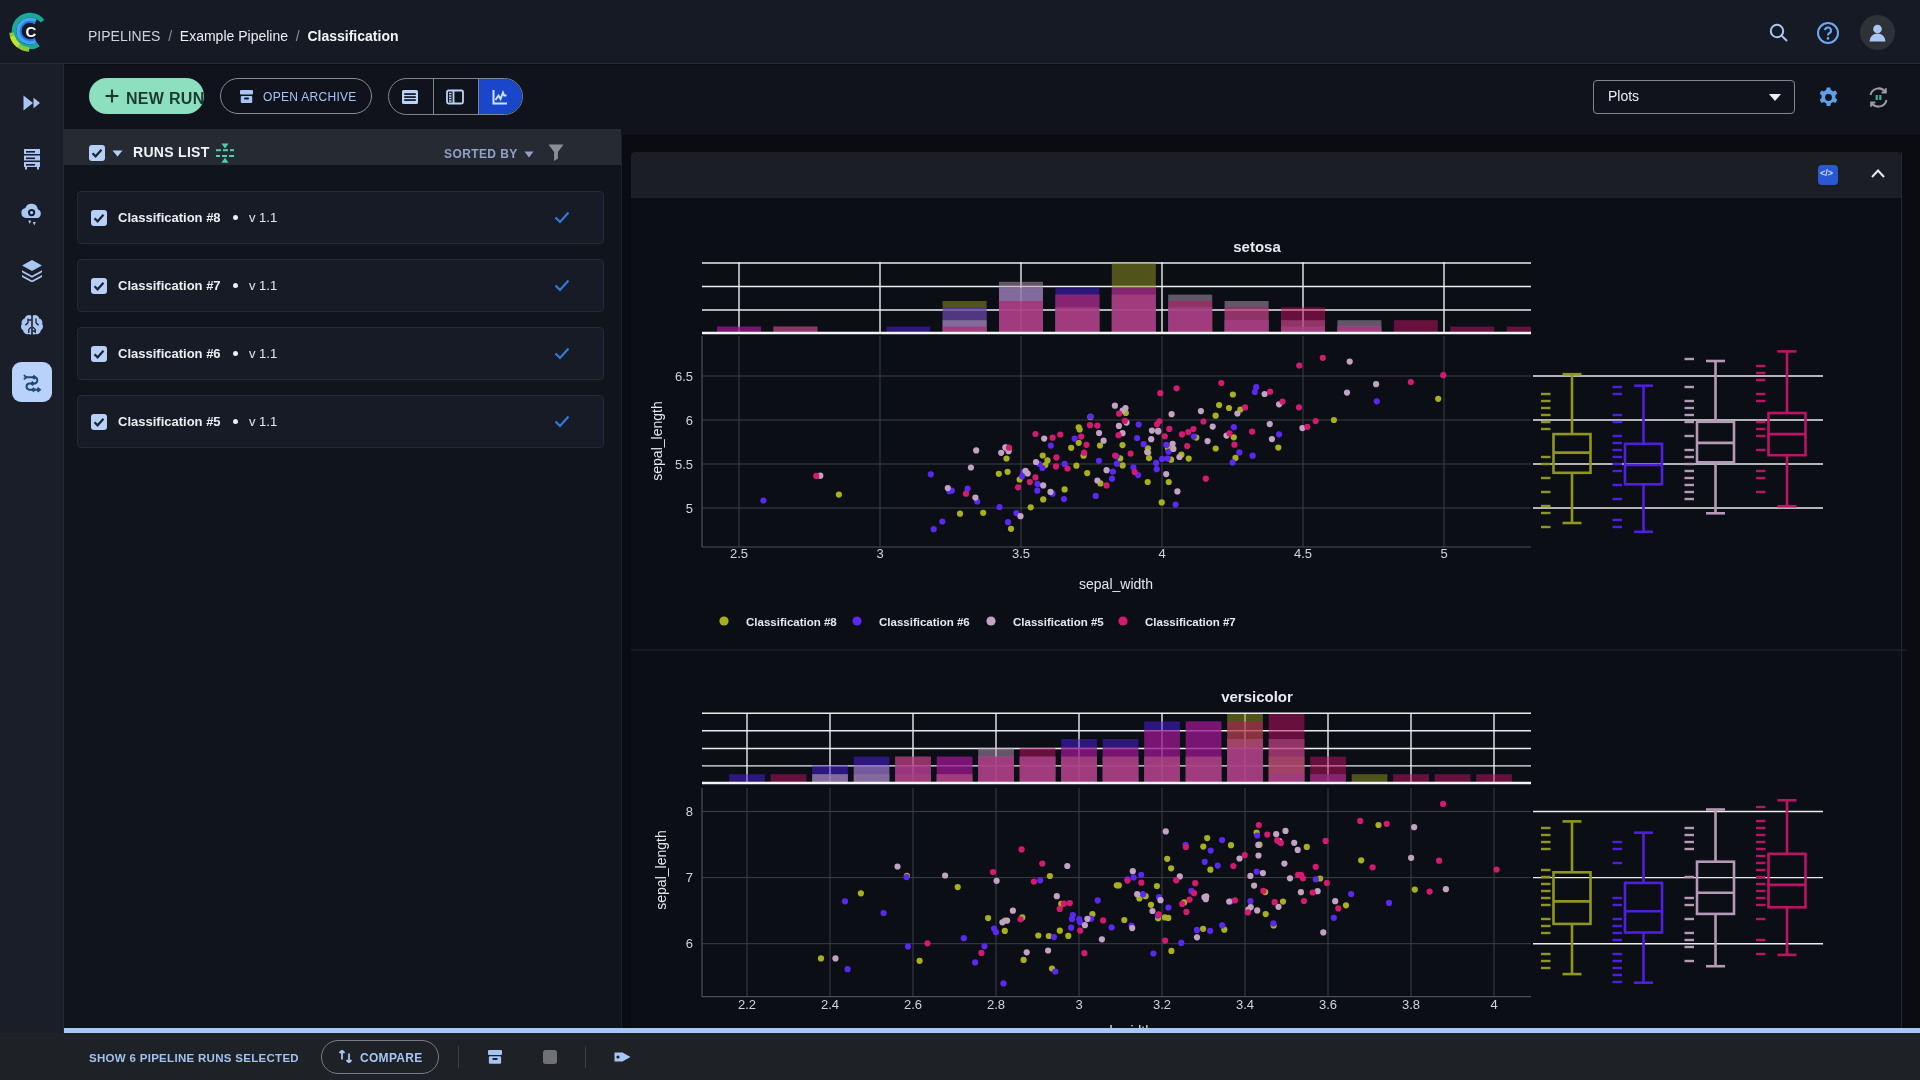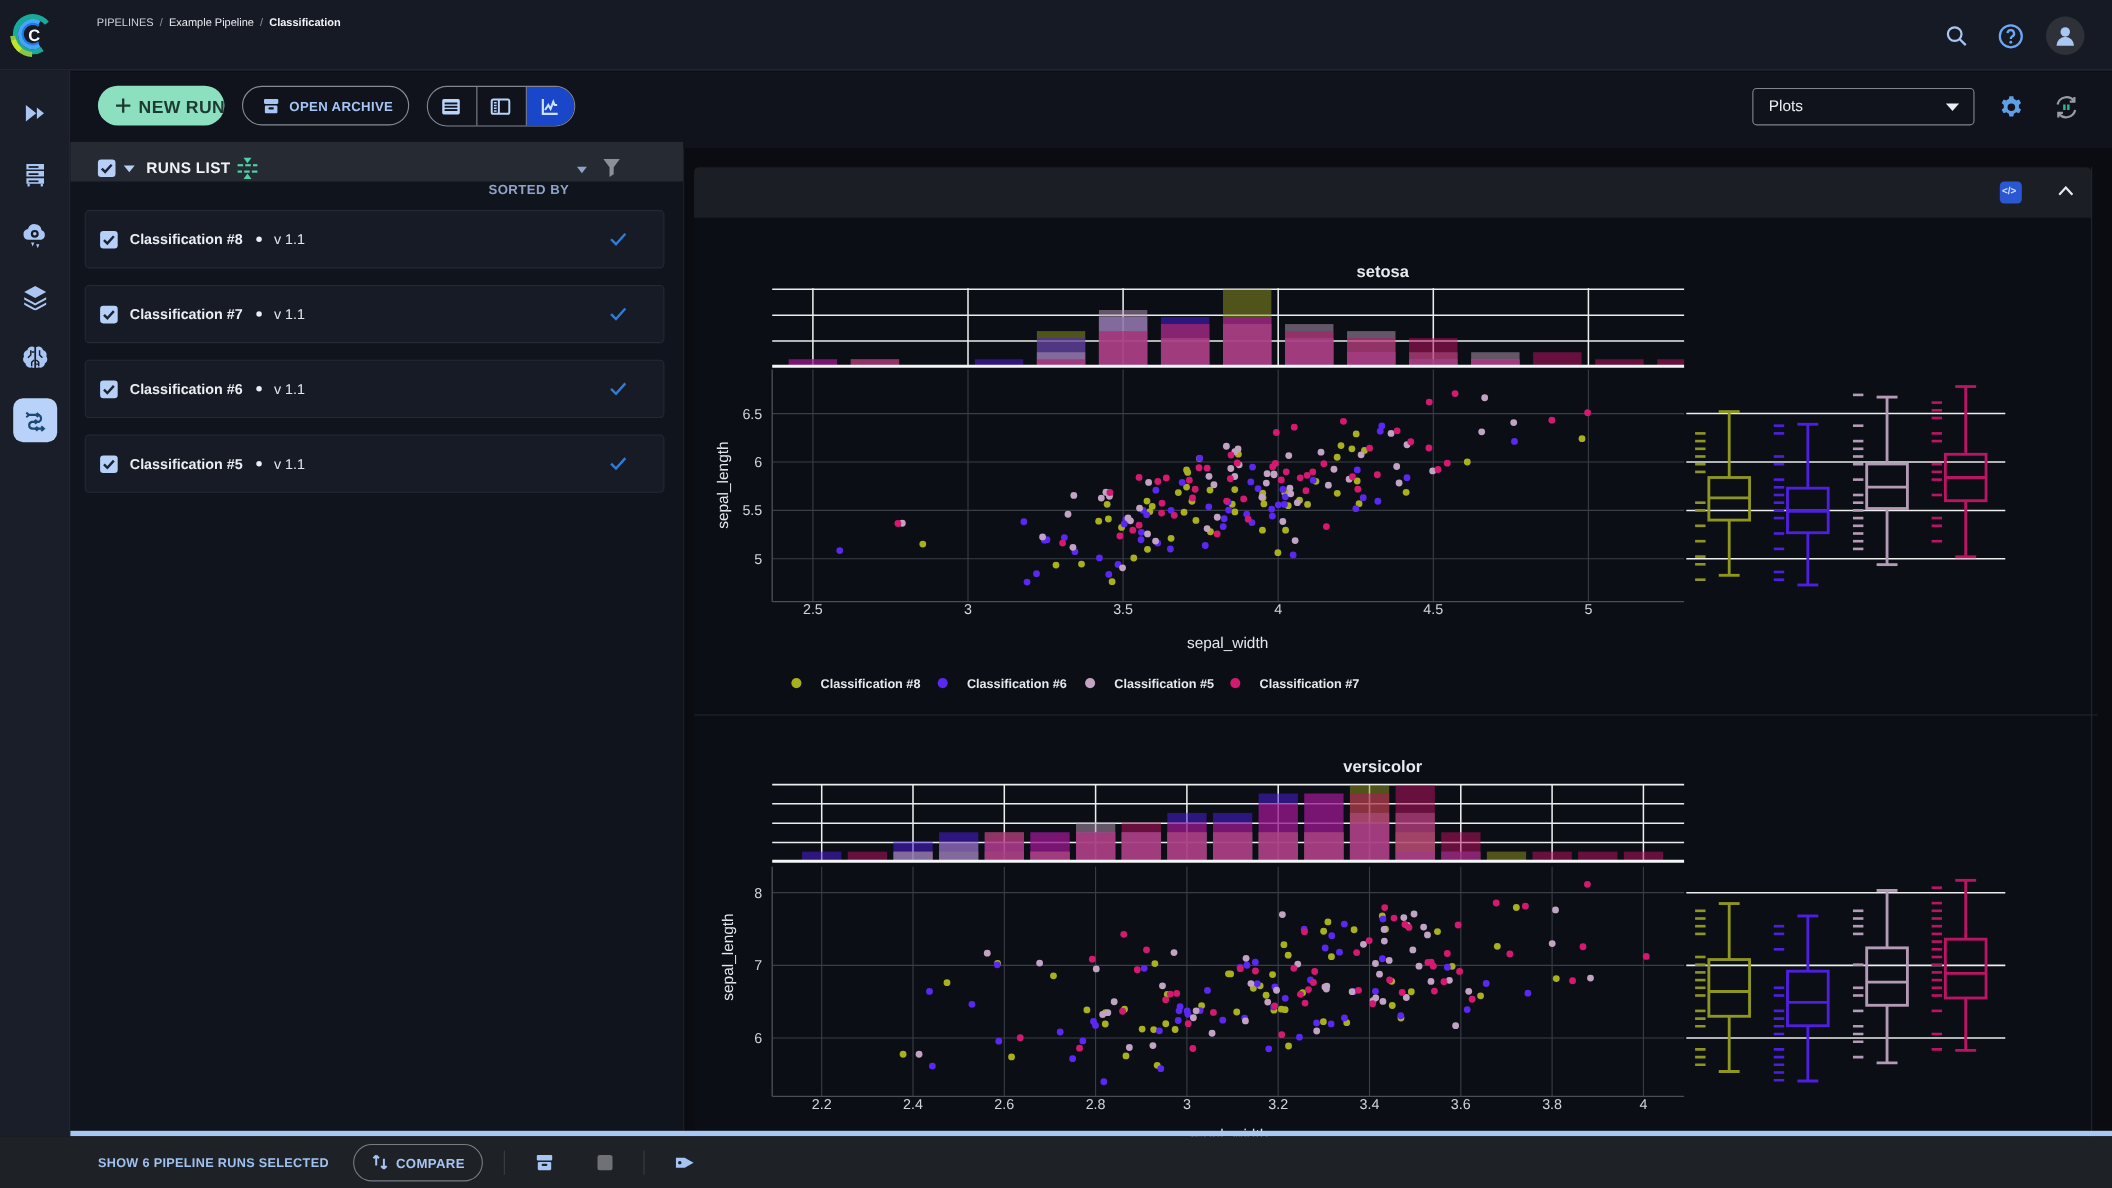--- a/index.html
+++ b/index.html
@@ -28,21 +28,21 @@
 <g fill="none">
 <path d="M34.6 12.15 A16 16 0 1 0 30.5 35.6" stroke="#18a999" stroke-width="4.6"></path>
 <path d="M3.57 23.6 A18.5 18.5 0 0 0 21.2 40.5" stroke="#8bc83f" stroke-width="4.6"></path>
 <path d="M4.3 27.4 A18.5 18.5 0 0 0 10.6 36.6" stroke="#c3e22a" stroke-width="4.6"></path>
 <path d="M27.75 12.04 A11.5 11.5 0 1 0 27.75 31.96" stroke="#45a5f5" stroke-width="4.4"></path>
 <path d="M27.3 14.4 A9.3 9.3 0 1 0 27.3 29.6" stroke="#1e7ae8" stroke-width="2"></path>
 </g>
 <text x="23" y="27.9" text-anchor="middle" font-size="15" font-weight="bold" fill="#ffffff">C</text>
 </svg>
 
-<div class="abs" style="left:88px;top:16px;font-size:10px;color:#ccd3dc">PIPELINES&nbsp;&nbsp;<span style="color:#8d939e">/</span>&nbsp;&nbsp;<span style="color:#eceef2">Example Pipeline</span>&nbsp;&nbsp;<span style="color:#8d939e">/</span>&nbsp;&nbsp;<span style="color:#f2f4f7;font-weight:bold">Classification</span></div>
+<div class="abs" style="left:88px;top:28px;font-size:14px;color:#ccd3dc">PIPELINES&nbsp;&nbsp;<span style="color:#8d939e">/</span>&nbsp;&nbsp;<span style="color:#eceef2">Example Pipeline</span>&nbsp;&nbsp;<span style="color:#8d939e">/</span>&nbsp;&nbsp;<span style="color:#f2f4f7;font-weight:bold">Classification</span></div>
 
 <svg class="abs" style="left:1768px;top:22px" width="22" height="22" viewBox="0 0 22 22" fill="none" stroke="#a9c7f5" stroke-width="2">
     <circle cx="9" cy="9" r="6.2"></circle>
     <line x1="13.6" y1="13.6" x2="19" y2="19"></line>
   </svg>
 <svg class="abs" style="left:1816px;top:21px" width="24" height="24" viewBox="0 0 24 24" fill="none" stroke="#6ea8f4" stroke-width="2">
     <circle cx="12" cy="12" r="10"></circle>
     <path d="M9 9.2 a3 3 0 1 1 4.2 3 c-1 .6-1.2 1.2-1.2 2.2" stroke-width="2.1"></path>
     <circle cx="12" cy="17.4" r="1.3" fill="#6ea8f4" stroke="none"></circle>
   </svg>
@@ -58,21 +58,21 @@
     <line x1="2.5" y1="9" x2="15.5" y2="9"></line>
   </svg>
 <div class="abs" style="left:126px;top:90px;font-size:16px;font-weight:bold;color:#1d3a32;letter-spacing:.3px">NEW RUN</div>
 
 <div class="abs" style="left:220px;top:78px;width:152px;height:36px;border:1px solid #878c96;border-radius:18px"></div>
 <svg class="abs" style="left:238px;top:88px" width="17" height="17" viewBox="0 0 17 17" fill="#a6c5f5">
     <rect x="2" y="2" width="13" height="4.5" rx="1"></rect>
     <rect x="2.8" y="8" width="11.4" height="7" rx="1"></rect>
     <rect x="6" y="9.6" width="5" height="2" rx="1" fill="#10131c"></rect>
   </svg>
-<div class="abs" style="left:263px;top:90px;font-size:12px;font-weight:bold;color:#a6c5f5;letter-spacing:.3px">OPEN ARCHIVE</div>
+<div class="abs" style="left:263px;top:90px;font-size:12px;font-weight:normal;color:#a6c5f5;letter-spacing:.3px">OPEN ARCHIVE</div>
 
 <div class="abs" style="left:388px;top:78px;width:135px;height:37px;border:1px solid #80858f;border-radius:18.5px;overflow:hidden">
  <div style="position:absolute;left:0;top:0;width:45px;height:37px;border-right:1px solid #80858f"></div>
  <div style="position:absolute;left:45px;top:0;width:45px;height:37px;border-right:1px solid #80858f"></div>
  <div style="position:absolute;left:90px;top:0;width:45px;height:37px;background:#1a47c9"></div>
 </div>
 <svg class="abs" style="left:400px;top:87px" width="20" height="20" viewBox="0 0 20 20" fill="#b9d4fa">
     <rect x="2" y="3" width="16" height="14" rx="1.5"></rect>
     <rect x="4.2" y="6.2" width="11.6" height="1.7" fill="#10131c"></rect>
     <rect x="4.2" y="9.2" width="11.6" height="1.7" fill="#10131c"></rect>
@@ -122,21 +122,21 @@
   <svg class="abs" style="left:150px;top:13px" width="22" height="22" viewBox="0 0 22 22" fill="#4fd0a7">
         <rect x="2" y="7.2" width="5" height="2"></rect>
         <rect x="9" y="7.2" width="5" height="2"></rect>
         <rect x="16" y="7.2" width="4" height="2"></rect>
         <rect x="2" y="13" width="4" height="2"></rect>
         <rect x="8" y="13" width="5" height="2"></rect>
         <rect x="15" y="13" width="5" height="2"></rect>
         <path d="M11 6.4 l-3.6-4.9 h7.2 z"></path>
         <path d="M11 15.8 l-3.6 4.9 h7.2 z"></path>
       </svg>
-  <div class="abs" style="left:380px;top:36px;font-size:12px;font-weight:bold;color:#8fa3c8;letter-spacing:.4px">SORTED BY</div>
+  <div class="abs" style="left:380px;top:18px;font-size:12px;font-weight:bold;color:#8fa3c8;letter-spacing:.4px">SORTED BY</div>
   <svg class="abs" style="left:460px;top:22px" width="10" height="7" viewBox="0 0 10 7" fill="#8fa3c8">
         <path d="M0.5 0.5 L5 6.5 L9.5 0.5 Z"></path>
       </svg>
   <svg class="abs" style="left:483px;top:14px" width="18" height="19" viewBox="0 0 18 19" fill="#8b8f98">
         <path d="M1.5 1.5 h15 l-5.6 7.5 v6.5 l-3.8 2.5 v-9 z"></path>
       </svg>
  </div>
  <div class="abs runcard" style="top:62px">
   <div class="cb" style="left:13px;top:18px">
         <svg width="14" height="14" viewBox="0 0 14 14">

